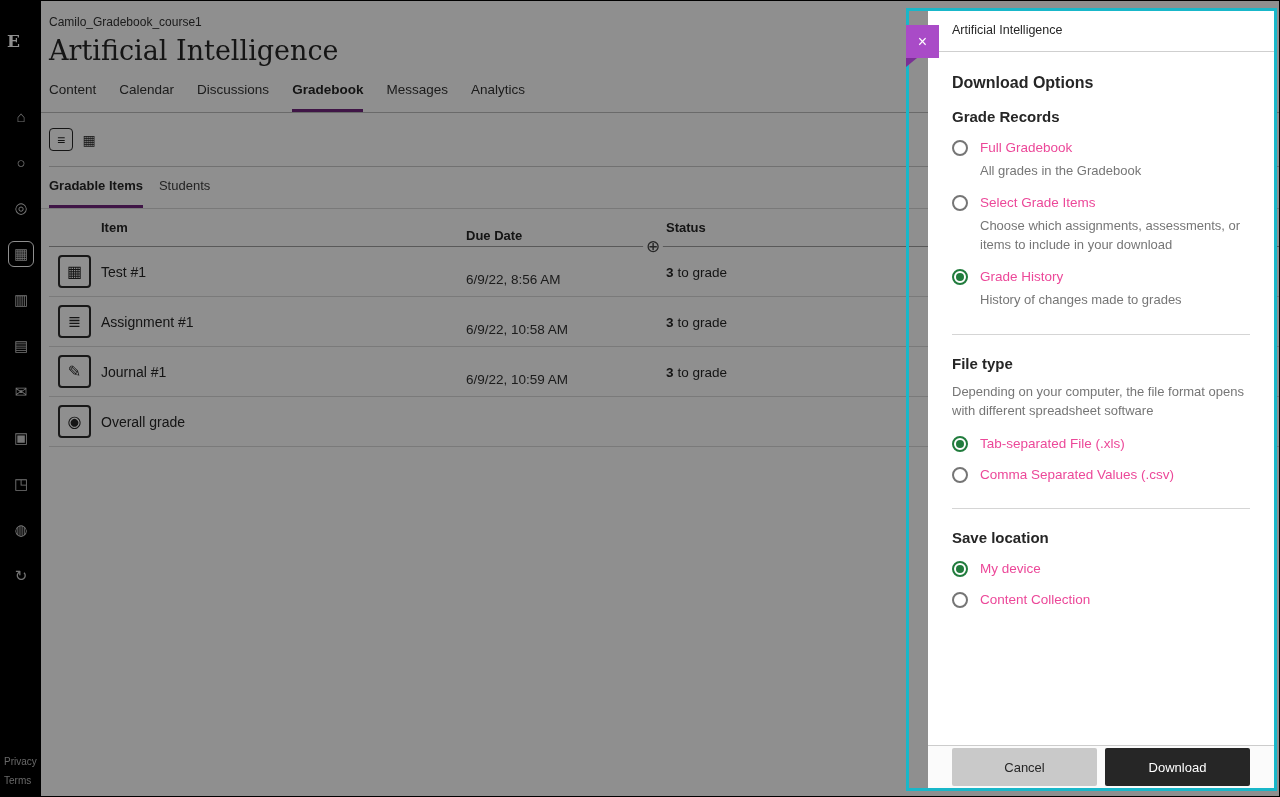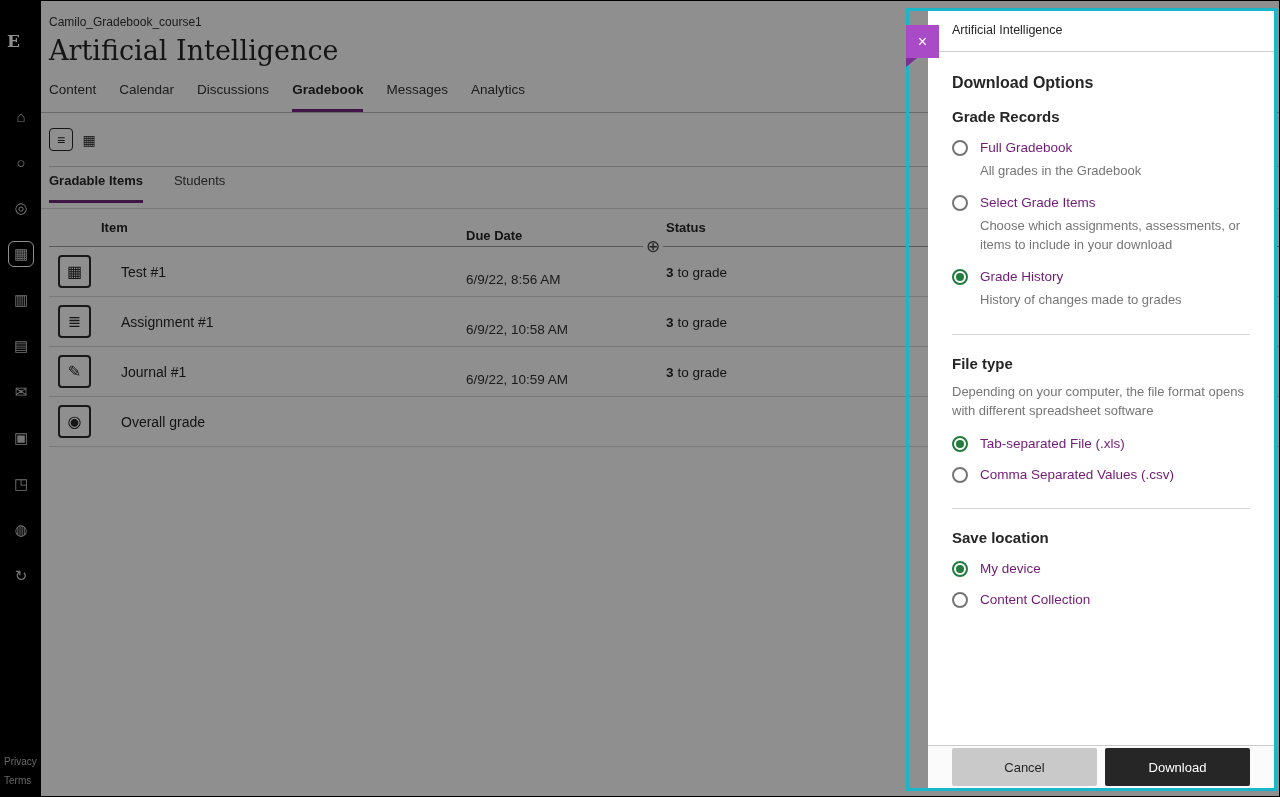--- a/index.html
+++ b/index.html
@@ -60,21 +60,21 @@
   .gb-toolbar::after {
     content:""; position:absolute; left:8px; right:0; bottom:0; height:1px; background:#c9c9c9;
   }
   .view-toggle { display:flex; gap:4px; }
   .view-btn {
     width:24px; height:23px; display:flex; align-items:center; justify-content:center;
     background:#fff; border:none; font-size:14px; color:#262626; cursor:pointer;
   }
   .view-btn.active { border:1.6px solid #262626; border-radius:4px; }
 
-  .gb-tabs { padding-left:8px; display:flex; align-items:center; height:42px; border-bottom:1px solid #d8d8d8;gap:15px; }
+  .gb-tabs { padding-left:8px; display:flex; align-items:flex-end; height:42px; border-bottom:1px solid #d8d8d8; }
   .gb-tab {
     font-size:13px; color:#404040; margin-right:16px; padding-bottom:12px;
     border-bottom:3px solid transparent; cursor:pointer;
   }
   .gb-tab.active { font-weight:bold; color:#262626; border-bottom-color:#70277d; }
 
   .gb-table { margin-left:8px; position:relative; }
   .gb-head {
     display:flex; align-items:center; height:38px; border-bottom:1px solid #9f9f9f;
     position:relative; font-size:13px; font-weight:600; color:#262626;
@@ -87,21 +87,21 @@
     background:#fff; border:none; border-radius:50%; font-size:17px; line-height:18px;
     color:#444; cursor:pointer; z-index:2; padding:0;
   }
   .gb-row { display:flex; align-items:center; height:50px; border-bottom:1px solid #d9d9d9; }
   .gb-row .col-item { display:flex; align-items:center; padding-left:9px; }
   .item-icon {
     width:33px; height:33px; border:2px solid #2b2b2b; border-radius:4px;
     display:flex; align-items:center; justify-content:center; font-size:16px;
     color:#262626; margin-right:10px; flex:0 0 33px;
   }
-  .item-label { font-size:14px; color:#262626;margin-left:20px; }
+  .item-label { font-size:14px; color:#262626; }
   .due-text { font-size:13.5px; color:#333; }
   .status-count { font-size:13.5px; font-weight:bold; color:#262626; }
   .status-text { font-size:13.5px; color:#262626; margin-left:4px; }
 
   
   .dim-overlay { position:absolute; inset:0; background:rgba(0,0,0,0.44); z-index:10; }
 
   
   .highlight-box {
     position:absolute; left:905px; top:7px; width:371px; height:783px;
@@ -138,21 +138,21 @@
   .radio-row { display:flex; align-items:flex-start; gap:12px; margin-bottom:13px; cursor:pointer; }
   .radio {
     position:relative; width:16px; height:16px; flex:0 0 16px; margin-top:1px;
     border:2px solid #757575; border-radius:50%; background:#fff;
   }
   .radio.selected { border-color:#217c3d; }
   .radio.selected::after {
     content:""; position:absolute; inset:2px; border-radius:50%; background:#217c3d;
   }
   .radio-texts { display:flex; flex-direction:column; }
-  .radio-label { font-size:13.5px; color:#701a75; line-height:1.35; }
+  .radio-label { font-size:13.5px; color:#ec4899; line-height:1.35; }
   .radio-desc { font-size:13px; color:#767676; line-height:1.5; margin-top:4px; }
 
   .panel-divider { border:none; border-top:1px solid #d5d5d5; margin:24px 0 20px; }
 
   .panel-footer {
     flex:0 0 auto; border-top:1px solid #ccc; background:#fbfbfb;
     display:flex; align-items:center; gap:8px; padding:6px 24px; height:43px;
   }
   .btn { flex:1 1 50%; height:38px; border:none; border-radius:2px; font-size:13px; cursor:pointer;
          font-family:"Liberation Sans", sans-serif; }

